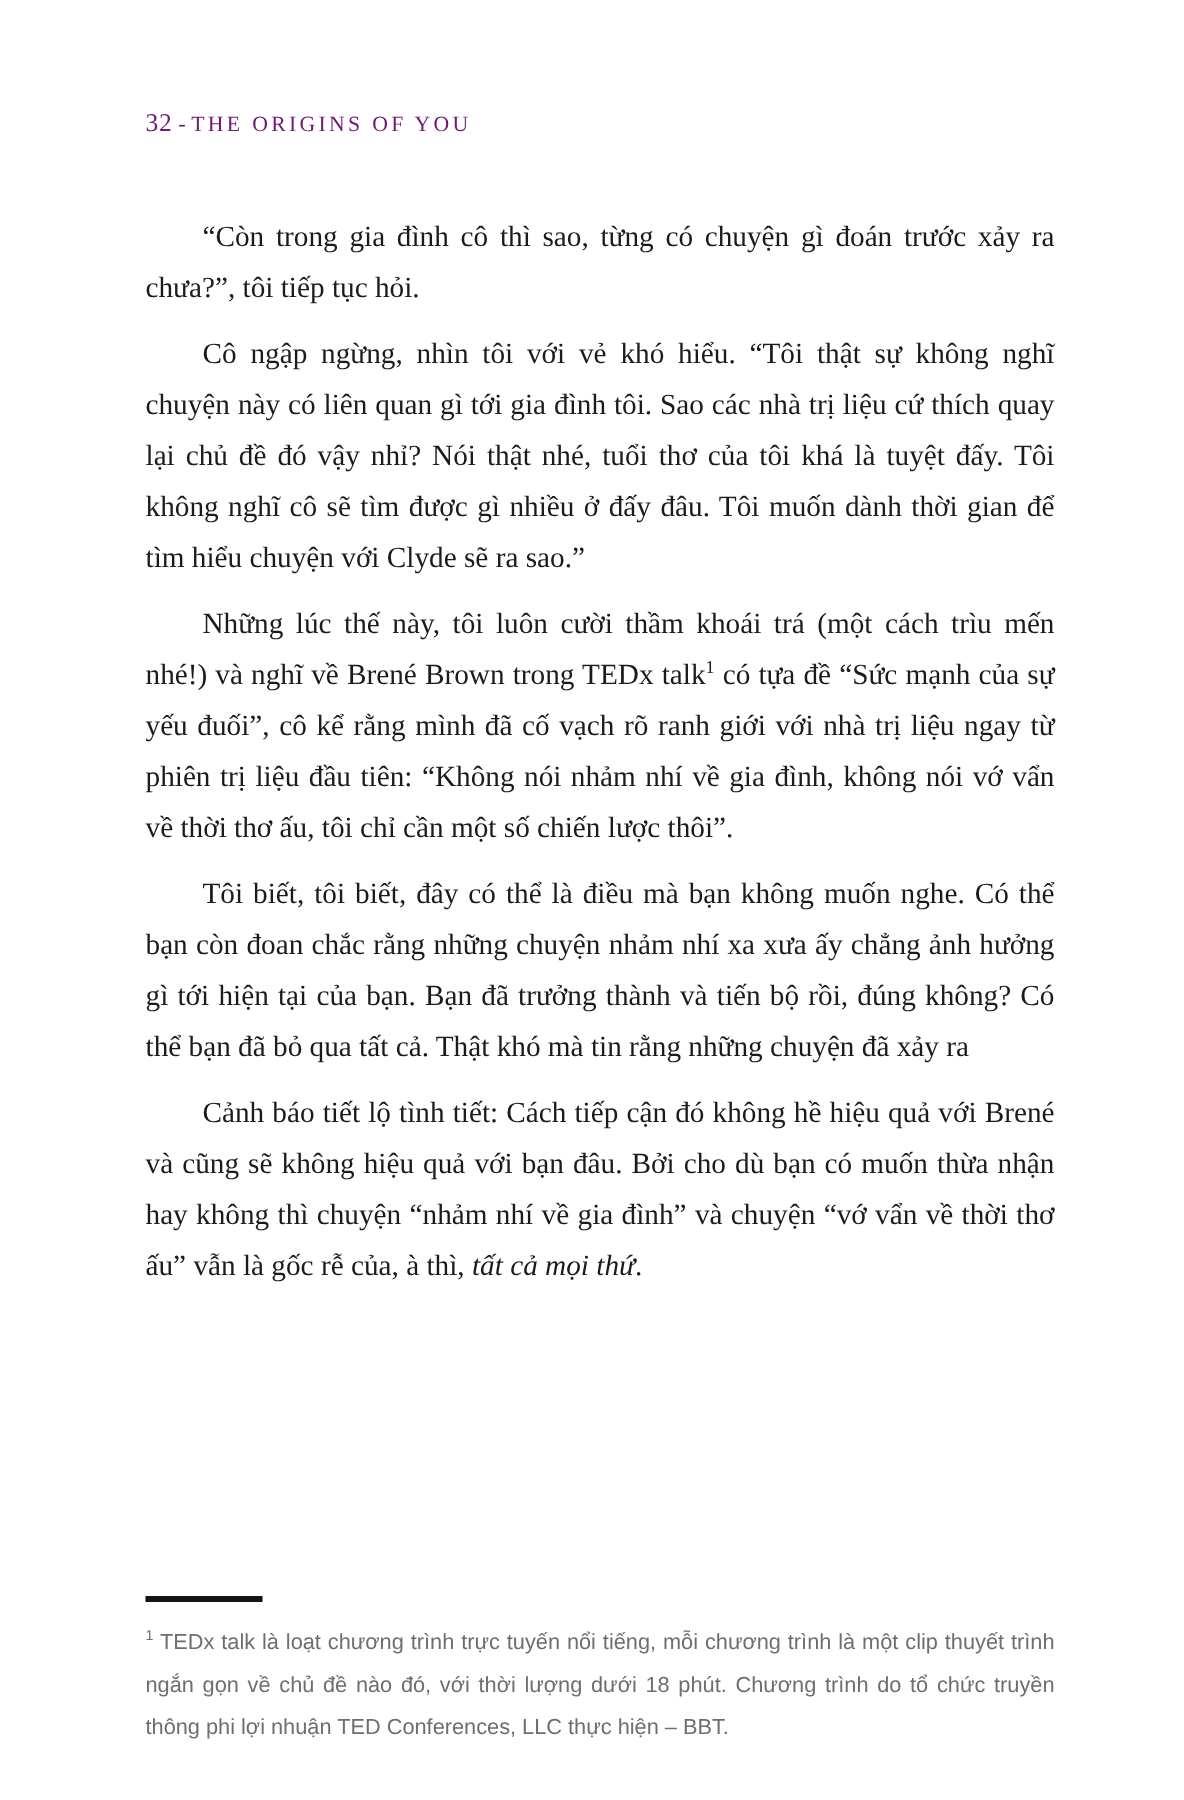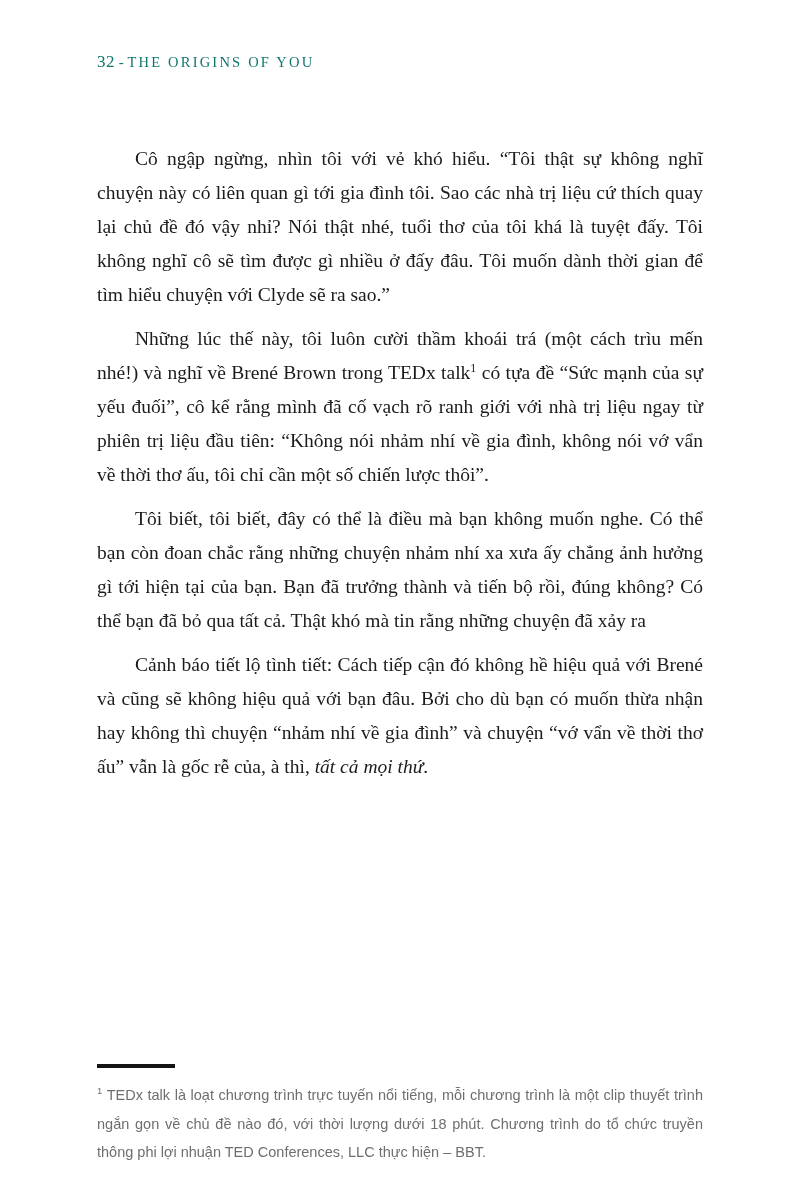--- a/index.html
+++ b/index.html
@@ -8,23 +8,23 @@
     position: relative;
     width: 789px;
     height: 1200px;
     background: #ffffff;
     font-family: "Liberation Serif", serif;
     color: #1b1b1b;
     overflow: hidden;
   }
   .running-header {
     position: absolute;
-    top: 52px;
+    top: 72px;
     left: 97px;
-    color: #0f766e;
+    color: #701a75;
     white-space: nowrap;
   }
   .running-header .page-num {
     font-size: 17px;
     letter-spacing: 0.5px;
   }
   .running-header .sep {
     font-size: 15px;
   }
   .running-header .book-title {
@@ -78,20 +78,21 @@
   }
 </style>
 </head>
 <body>
 
 <div class="page">
 
   <div class="running-header"><span class="page-num">32</span><span class="sep"> - </span><span class="book-title">THE ORIGINS OF YOU</span></div>
 
   <div class="body-text">
+    <p class="para">“Còn trong gia đình cô thì sao, từng có chuyện gì đoán trước xảy ra chưa?”, tôi tiếp tục hỏi.</p>
     <p class="para">Cô ngập ngừng, nhìn tôi với vẻ khó hiểu. “Tôi thật sự không nghĩ chuyện này có liên quan gì tới gia đình tôi. Sao các nhà trị liệu cứ thích quay lại chủ đề đó vậy nhỉ? Nói thật nhé, tuổi thơ của tôi khá là tuyệt đấy. Tôi không nghĩ cô sẽ tìm được gì nhiều ở đấy đâu. Tôi muốn dành thời gian để tìm hiểu chuyện với Clyde sẽ ra sao.”</p>
     <p class="para"><span>Những lúc thế này, tôi luôn cười thầm khoái trá (một cách trìu mến nhé!) và nghĩ về Brené Brown trong TEDx talk</span><sup class="fn-ref">1</sup><span> có tựa đề “Sức mạnh của sự yếu đuối”, cô kể rằng mình đã cố vạch rõ ranh giới với nhà trị liệu ngay từ phiên trị liệu đầu tiên: “Không nói nhảm nhí về gia đình, không nói vớ vẩn về thời thơ ấu, tôi chỉ cần một số chiến lược thôi”.</span></p>
     <p class="para">Tôi biết, tôi biết, đây có thể là điều mà bạn không muốn nghe. Có thể bạn còn đoan chắc rằng những chuyện nhảm nhí xa xưa ấy chẳng ảnh hưởng gì tới hiện tại của bạn. Bạn đã trưởng thành và tiến bộ rồi, đúng không? Có thể bạn đã bỏ qua tất cả. Thật khó mà tin rằng những chuyện đã xảy ra</p>
     <p class="para"><span>Cảnh báo tiết lộ tình tiết: Cách tiếp cận đó không hề hiệu quả với Brené và cũng sẽ không hiệu quả với bạn đâu. Bởi cho dù bạn có muốn thừa nhận hay không thì chuyện “nhảm nhí về gia đình” và chuyện “vớ vẩn về thời thơ ấu” vẫn là gốc rễ của, à thì, </span><em>tất cả mọi thứ</em><span>.</span></p>
   </div>
 
   <div class="footnote-area">
     <div class="footnote-rule"></div>
     <p class="footnote"><sup class="fn-marker">1</sup><span> TEDx talk là loạt chương trình trực tuyến nổi tiếng, mỗi chương trình là một clip thuyết trình ngắn gọn về chủ đề nào đó, với thời lượng dưới 18 phút. Chương trình do tổ chức truyền thông phi lợi nhuận TED Conferences, LLC thực hiện – BBT.</span></p>
   </div>

